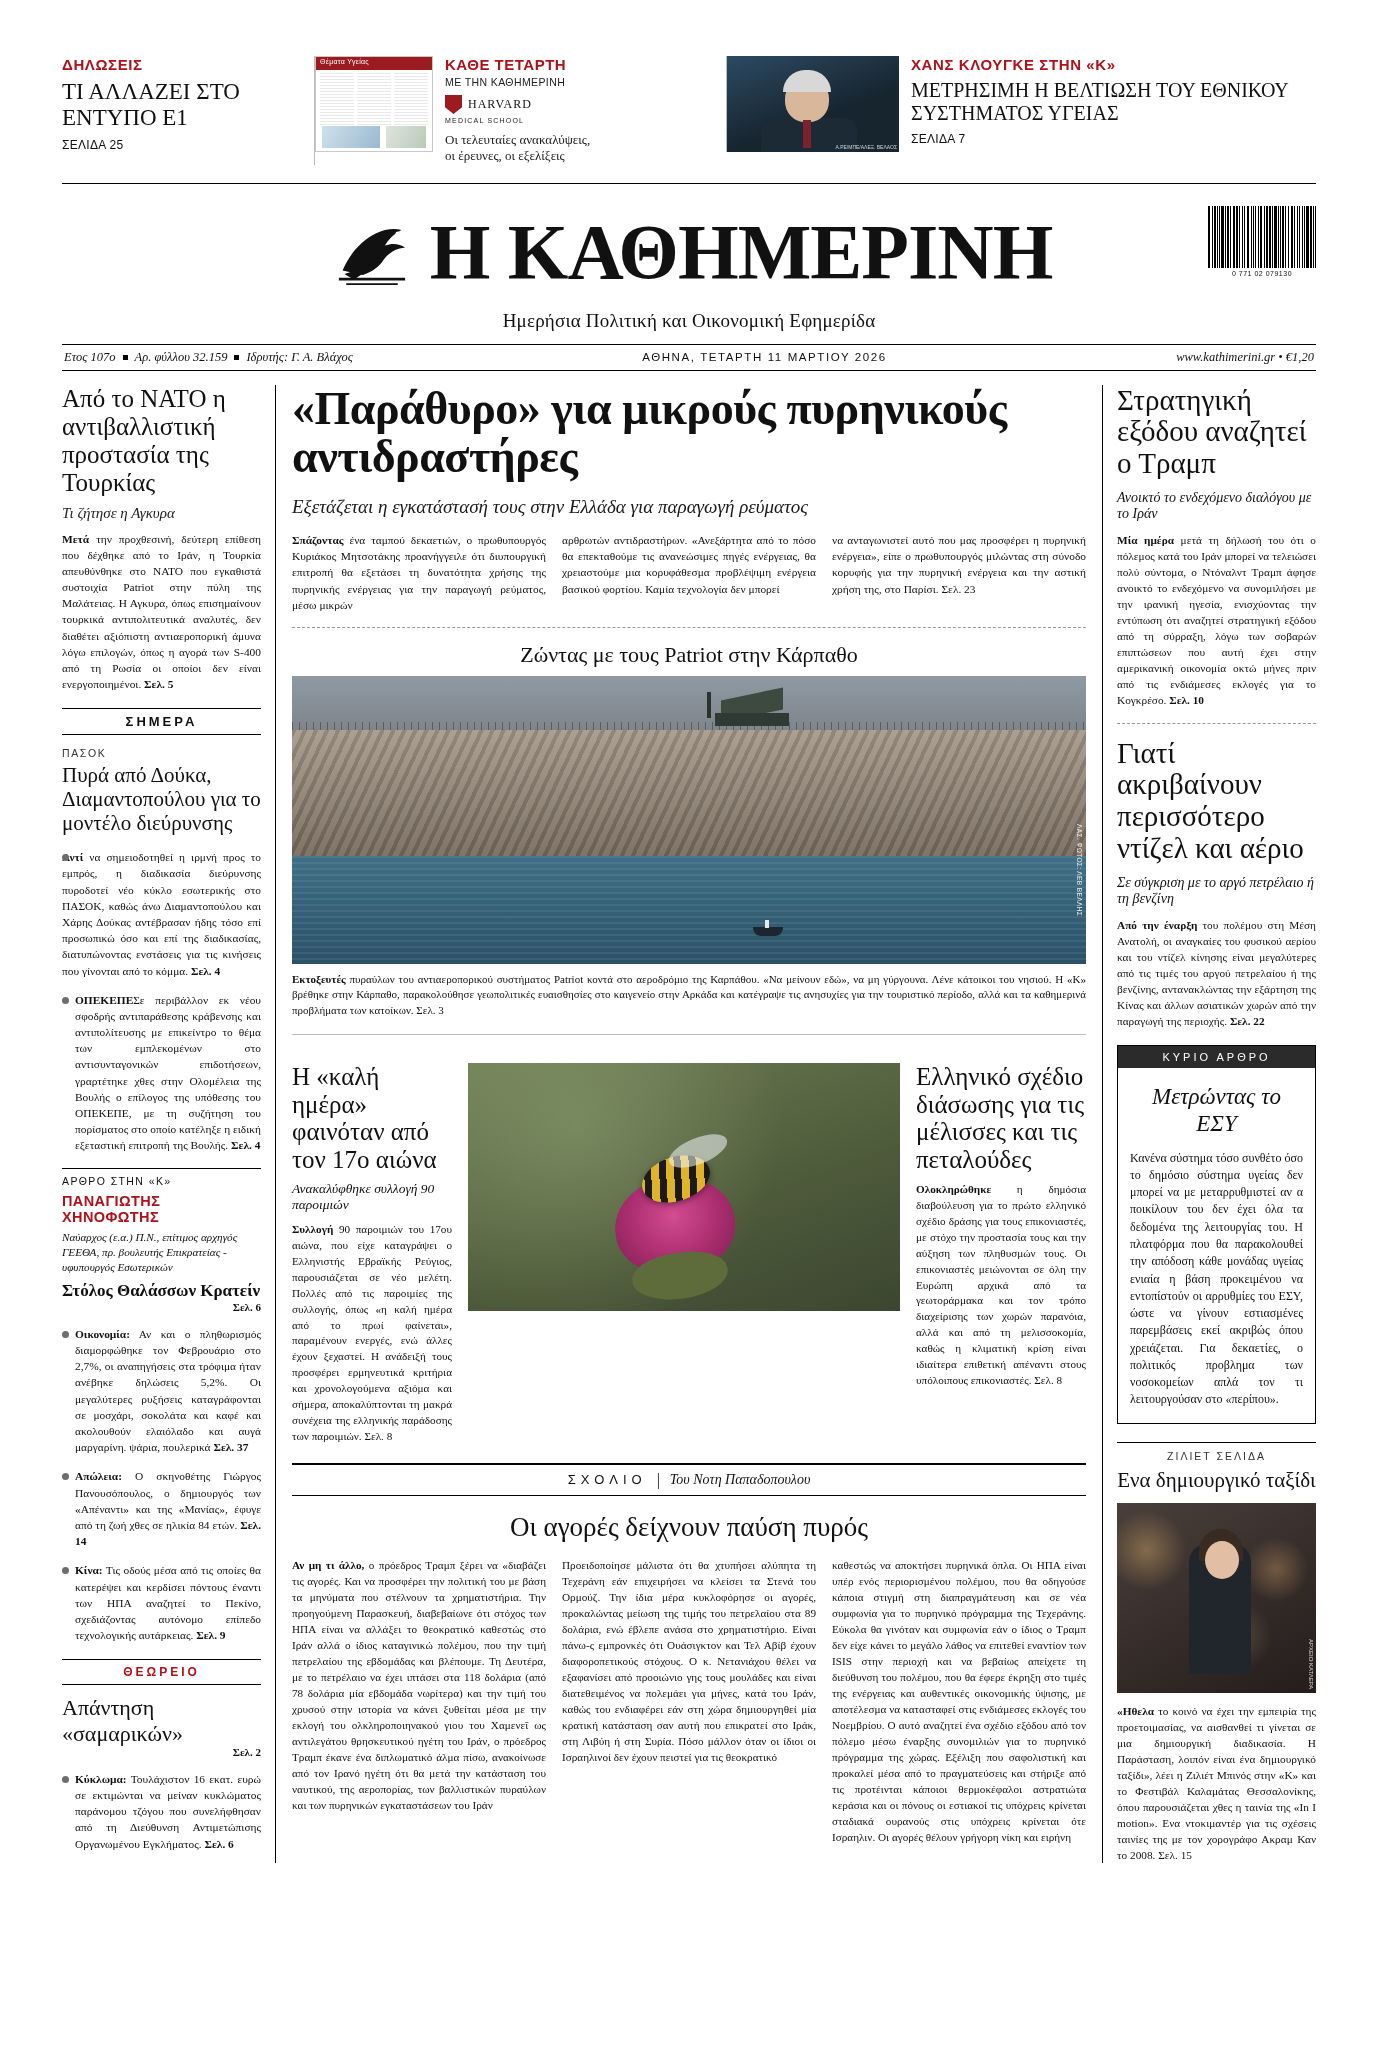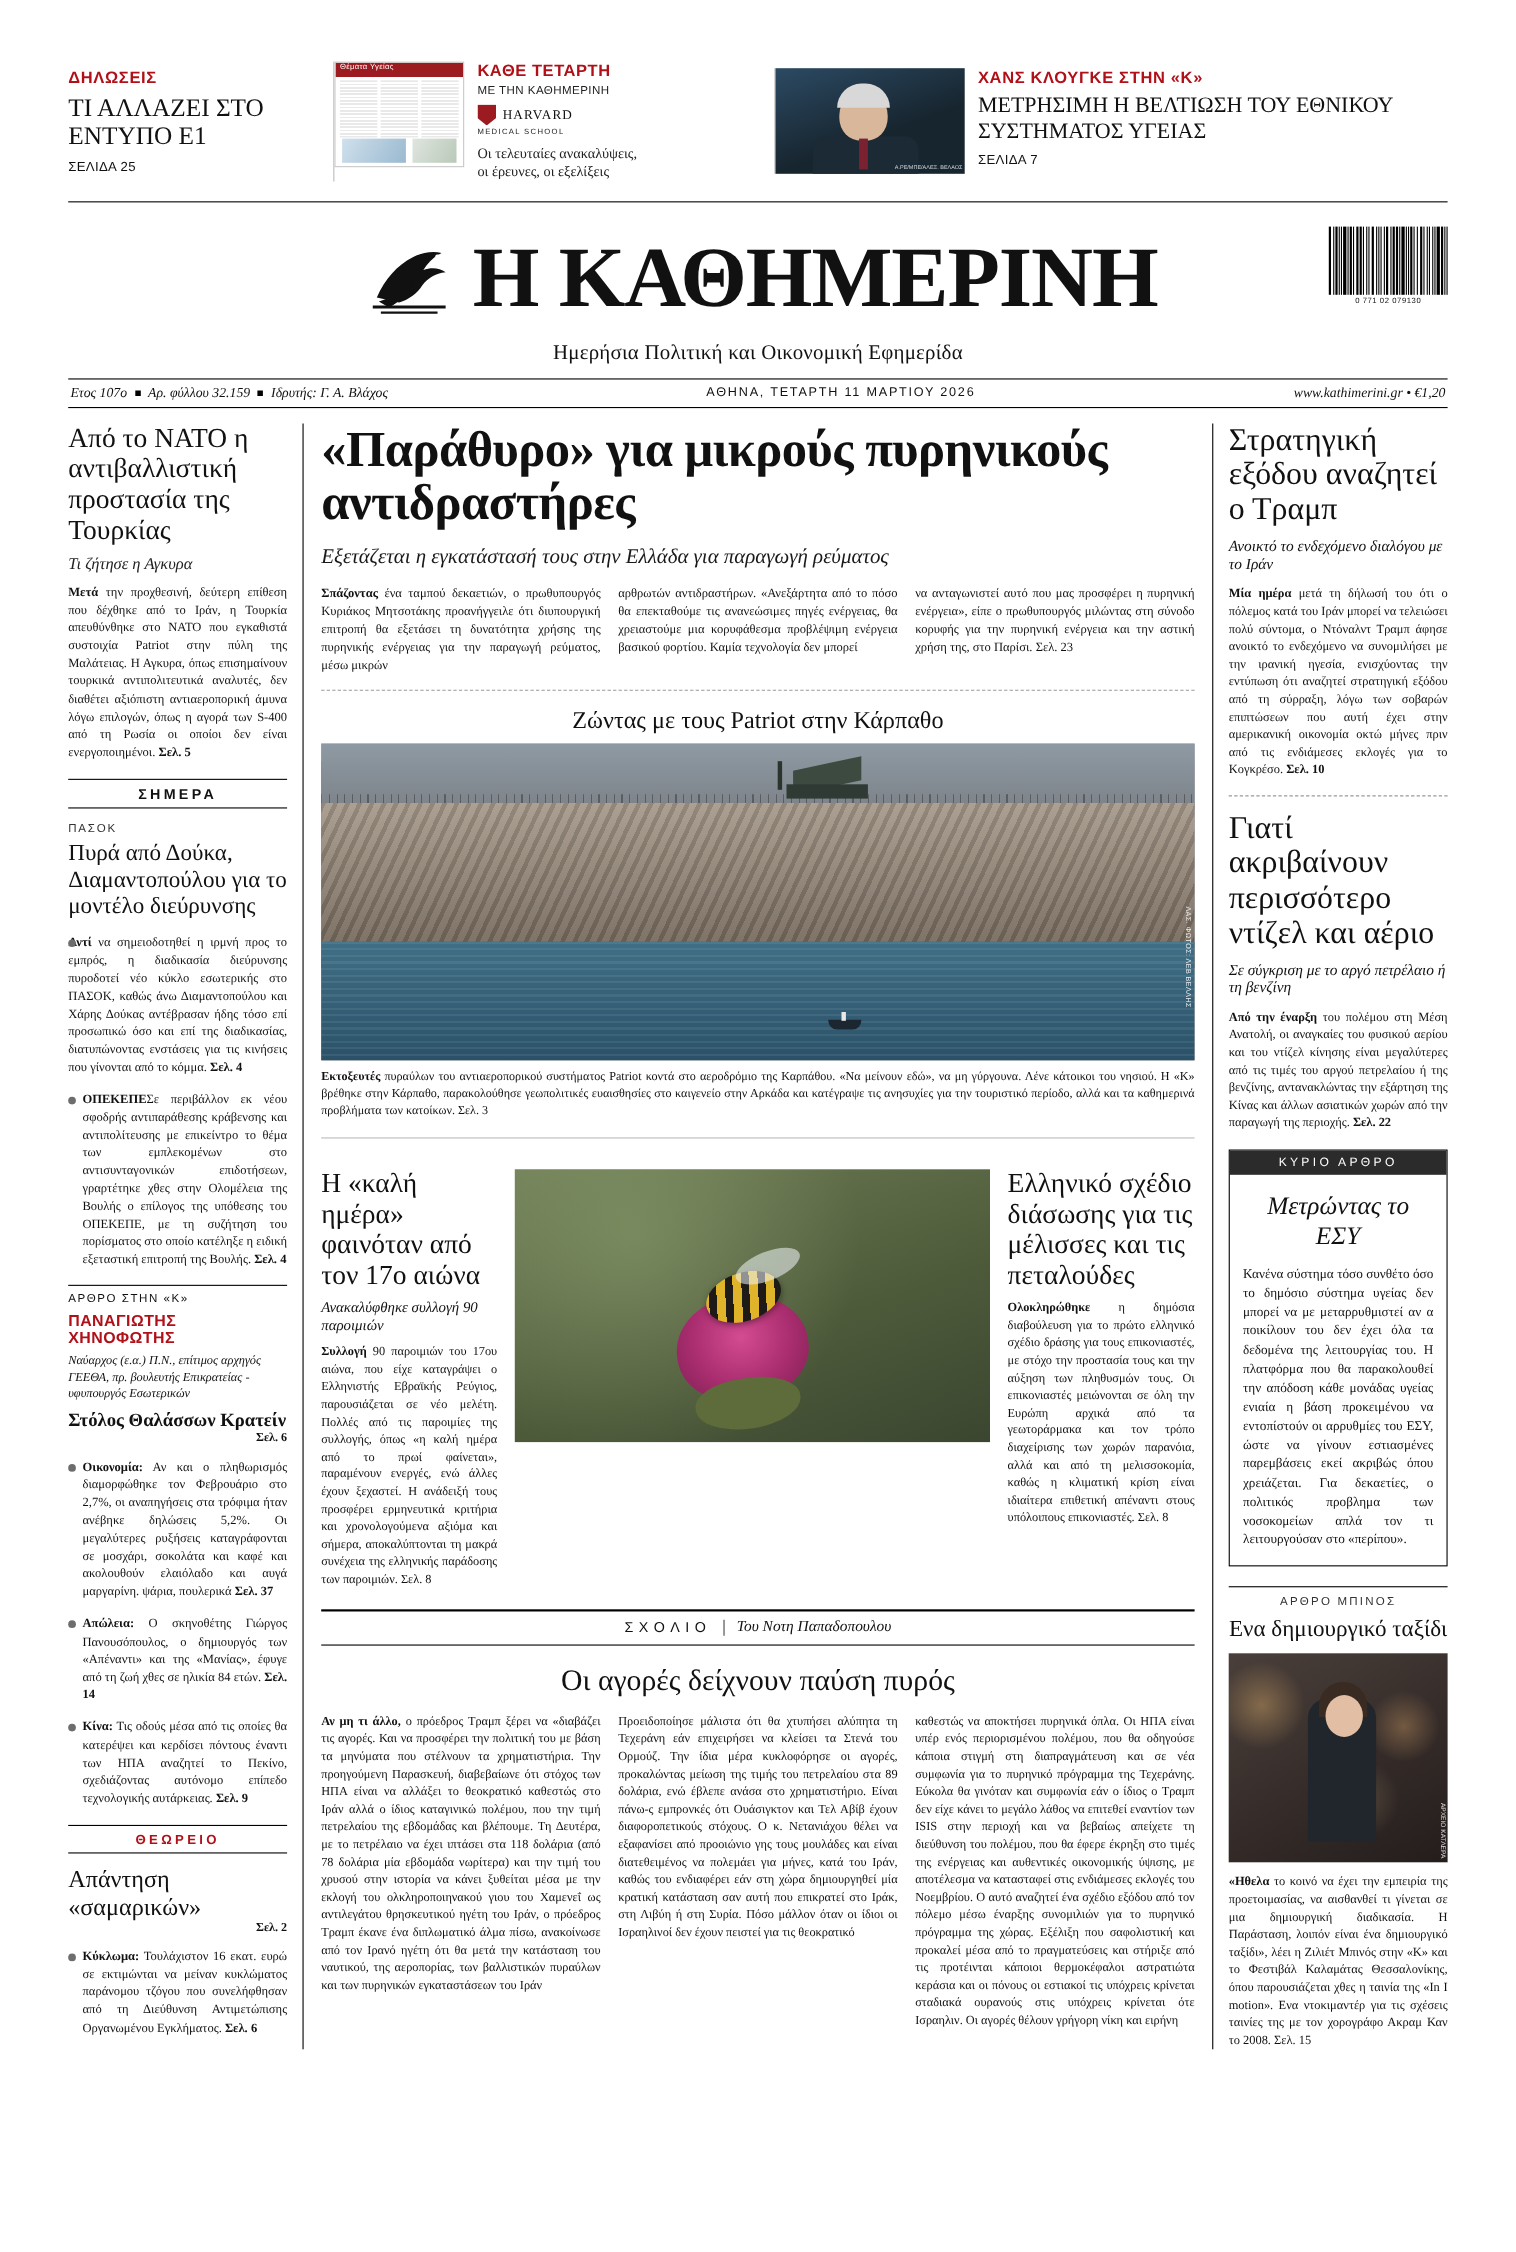--- a/index.html
+++ b/index.html
@@ -6,21 +6,21 @@
   html, body { margin:0; padding:0; }
   body {
     width: 1378px;
     background: #ffffff;
     font-family: "Liberation Serif", serif;
     color: #111;
   }
   .page { width:1378px; min-height:2047px; padding: 56px 62px 30px 62px; position:relative; }
 
   
-  .topstrip { display:flex; align-items:center; gap:1px; border-bottom:1px solid #000; padding-bottom:18px; }
+  .topstrip { display:flex; align-items:flex-start; gap:12px; border-bottom:1px solid #000; padding-bottom:18px; }
   .ts-col { padding:0 14px; }
   .ts-col.left { width:240px; padding-left:0; }
   .ts-kicker { color:#b01119; font-family:"Liberation Sans", sans-serif; font-weight:700; font-size:15px; letter-spacing:.6px; }
   .ts-head { font-size:23px; line-height:1.14; margin-top:6px; font-family:"Liberation Serif", serif; }
   .ts-page { font-family:"Liberation Sans", sans-serif; font-size:12px; margin-top:7px; letter-spacing:.3px; }
 
   .ts-mid { display:flex; gap:12px; width:400px; border-left:1px solid #bbb; }
   .ts-thumb { width:118px; height:96px; border:1px solid #c8c8c8; position:relative; overflow:hidden; background:#fff; flex:none; }
   .ts-thumb .band { position:absolute; left:0; right:0; top:0; height:13px; background:#9b1b20; }
   .ts-thumb .bandtxt { position:absolute; top:1px; left:4px; color:#fff; font-size:7px; font-family:"Liberation Sans", sans-serif; letter-spacing:.3px;}
@@ -388,21 +388,21 @@
       </div>
 
       <div class="kyrio">
         <div class="bar">ΚΥΡΙΟ ΑΡΘΡΟ</div>
         <div class="inner">
           <h3>Μετρώντας το ΕΣΥ</h3>
           <p>Κανένα σύστημα τόσο συνθέτο όσο το δημόσιο σύστημα υγείας δεν μπορεί να με μεταρρυθμιστεί αν α ποικίλουν του δεν έχει όλα τα δεδομένα της λειτουργίας του. Η πλατφόρμα που θα παρακολουθεί την απόδοση κάθε μονάδας υγείας ενιαία η βάση προκειμένου να εντοπίστούν οι αρρυθμίες του ΕΣΥ, ώστε να γίνουν εστιασμένες παρεμβάσεις εκεί ακριβώς όπου χρειάζεται. Για δεκαετίες, ο πολιτικός προβλημα των νοσοκομείων απλά τον τι λειτουργούσαν στο «περίπου».</p>
         </div>
       </div>
 
-      <div class="zilet">ΑΡΘΡΟ ΜΠΙΝΟΣ</div>
+      <div class="zilet">ΖΙΛΙΕΤ ΣΕΛΙΔΑ</div>
       <div class="zilet-t">Ενα δημιουργικό ταξίδι</div>
       <div class="zphoto">
         <div class="bokeh"></div>
         <div class="person"></div>
           <div class="hair"></div>
           <div class="face"></div>
         <div class="cred">ΑΡΧΕΙΟ ΚΑΤΛΕΡΑ</div>
       </div>
       <p><b class="run">«Ηθελα</b><span> το κοινό να έχει την εμπειρία της προετοιμασίας, να αισθανθεί τι γίνεται σε μια δημιουργική διαδικασία. Η Παράσταση, λοιπόν είναι ένα δημιουργικό ταξίδι», λέει η Ζιλιέτ Μπινός στην «Κ» και το Φεστιβάλ Καλαμάτας Θεσσαλονίκης, όπου παρουσιάζεται χθες η ταινία της «In I motion». Ενα ντοκιμαντέρ για τις σχέσεις ταινίες της με τον χορογράφο Ακραμ Καν το 2008. Σελ. 15</span></p>
     </div>

